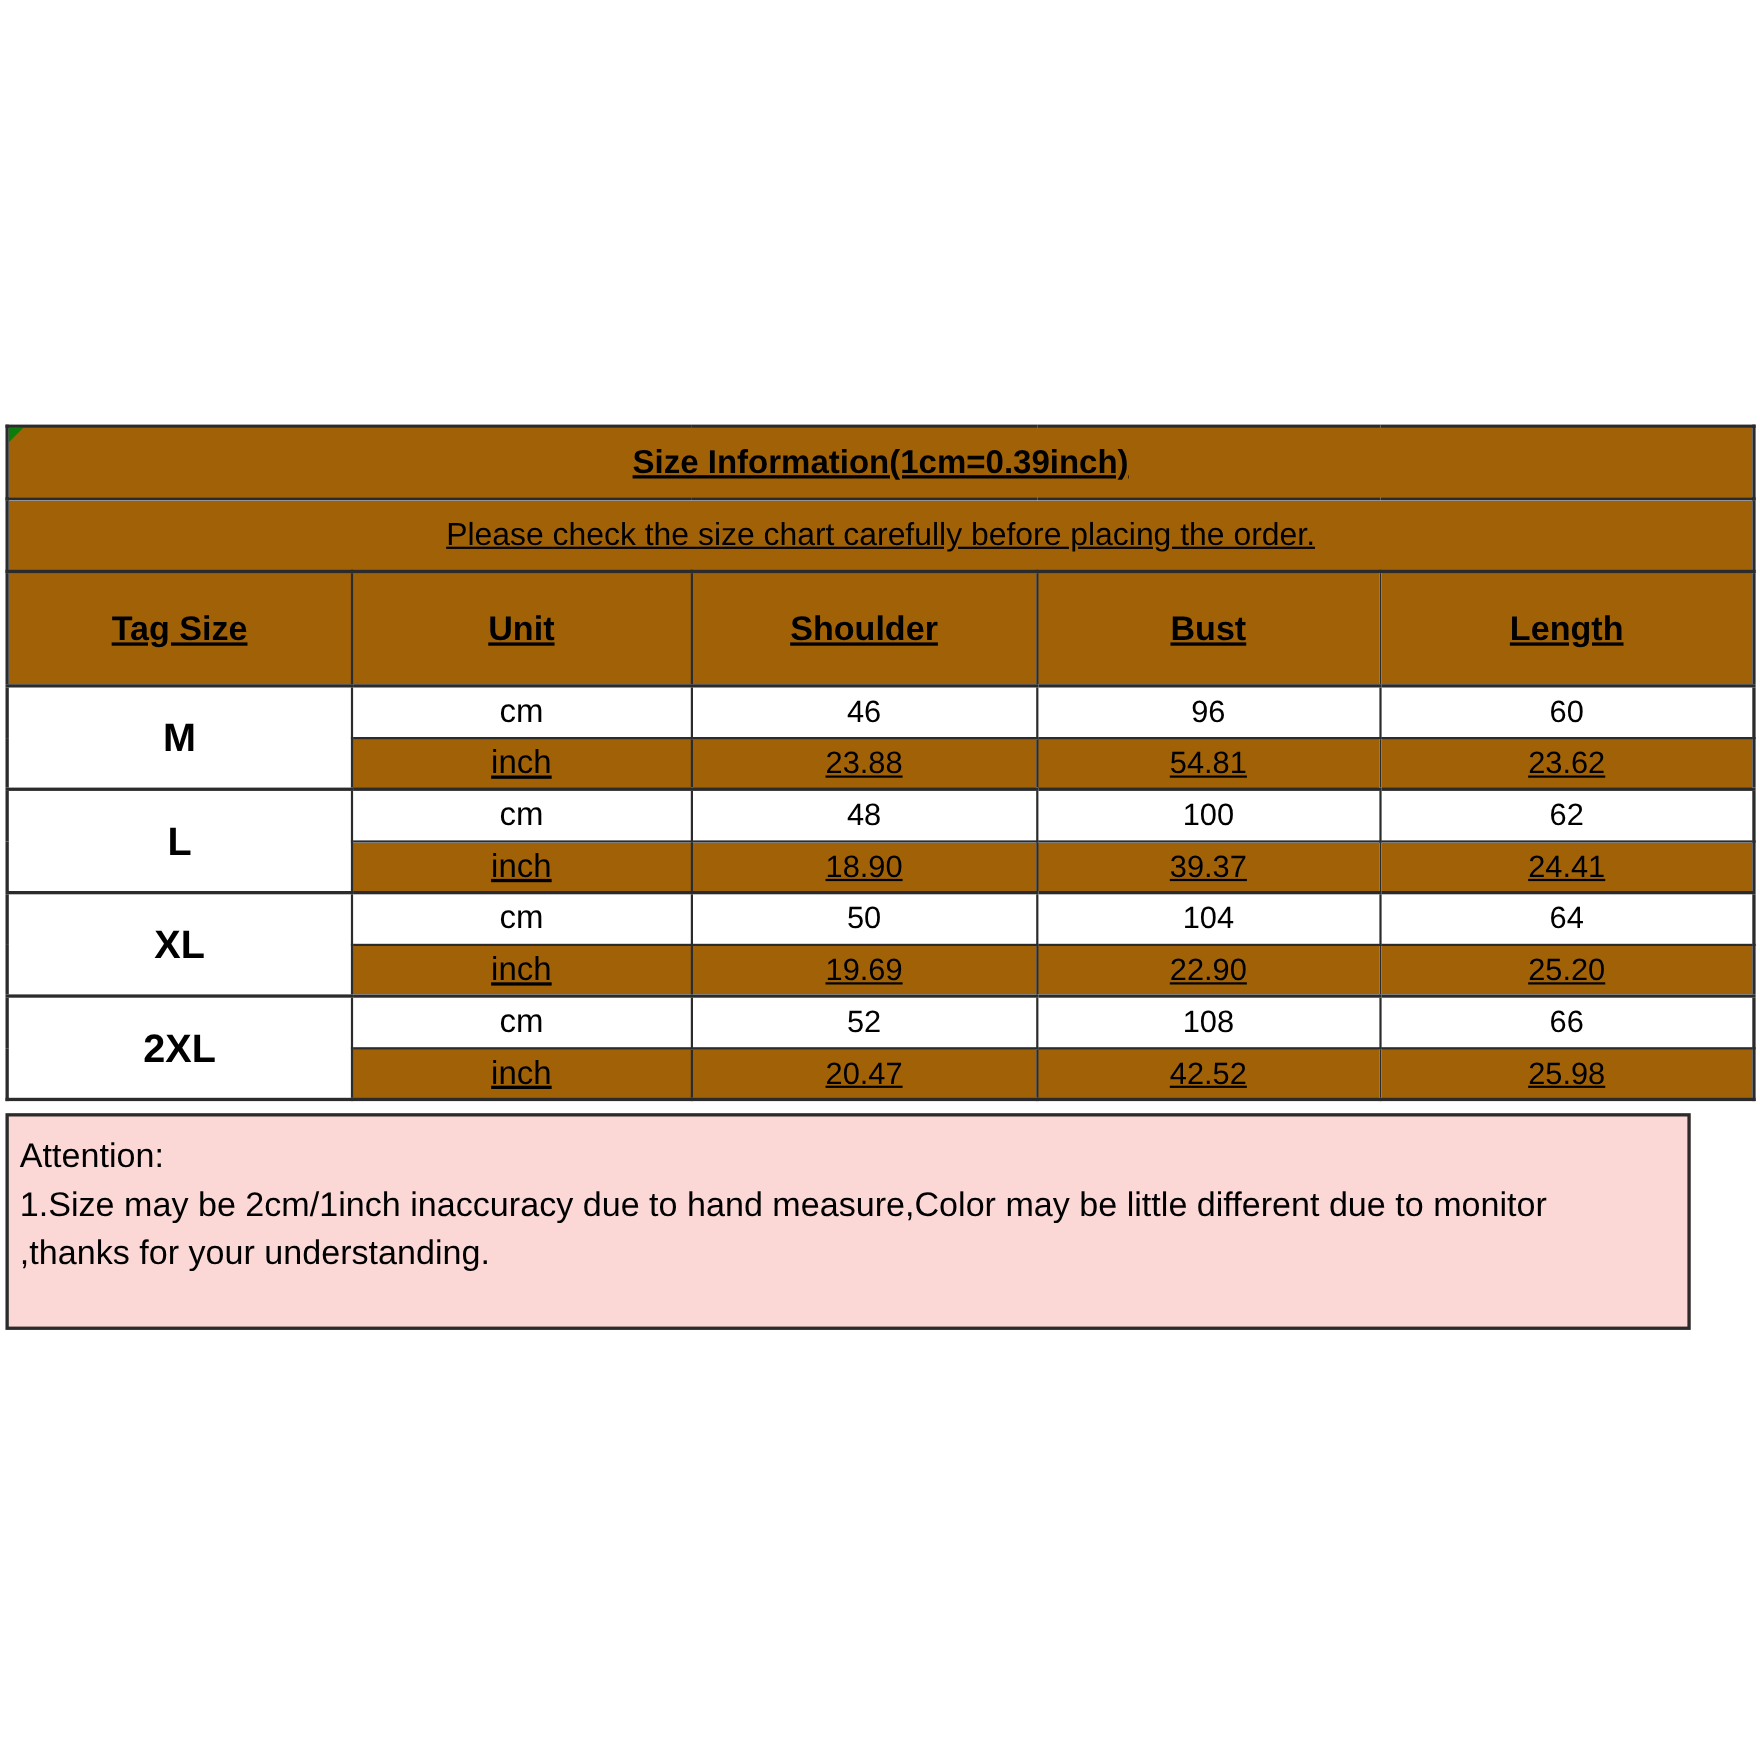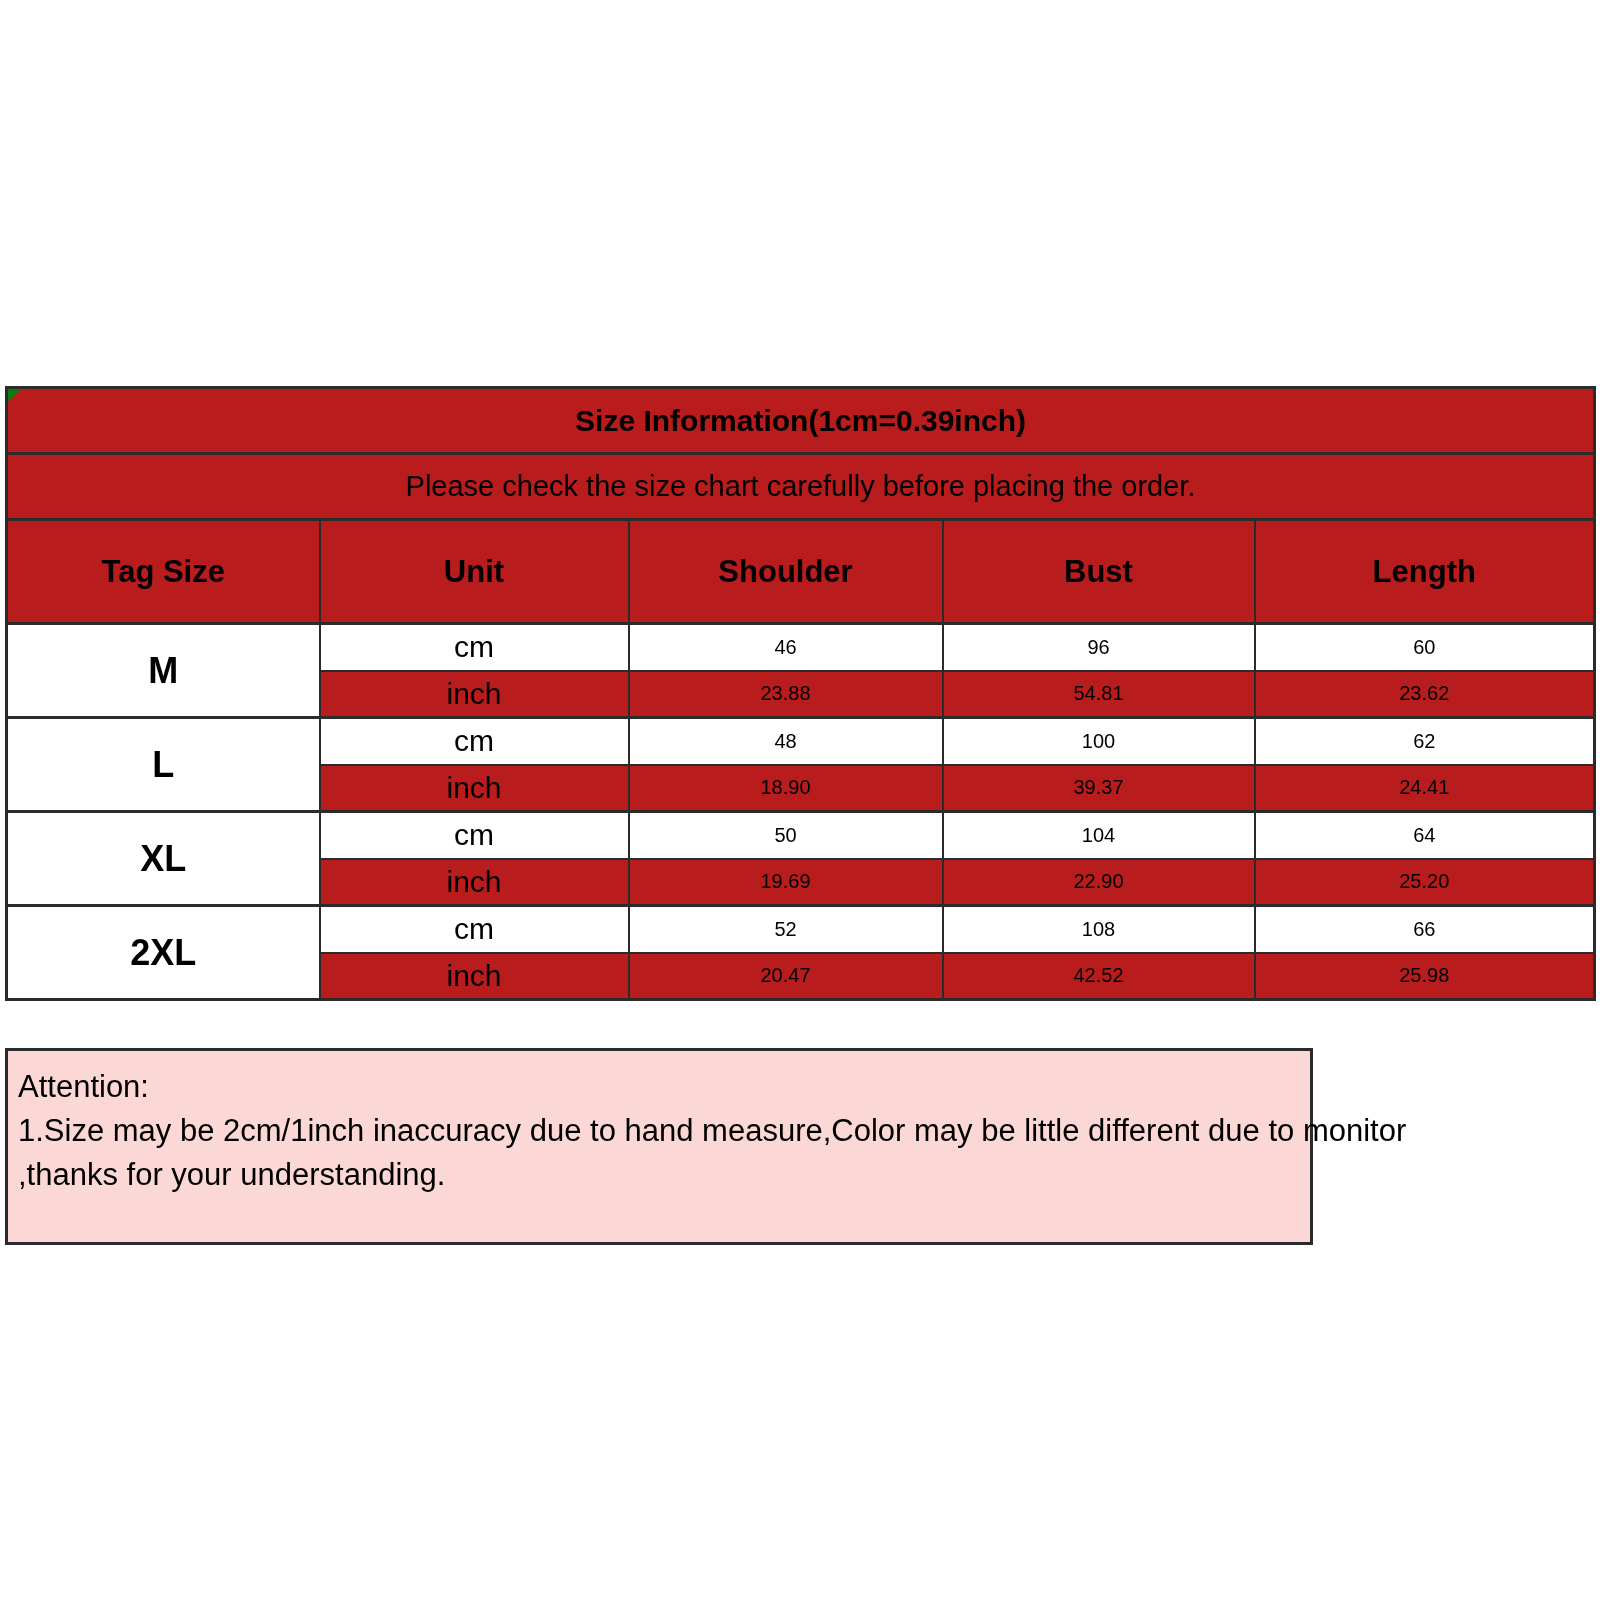--- a/index.html
+++ b/index.html
@@ -29,50 +29,50 @@
     border: 2px solid #2b2b2b;
     text-align: center;
     vertical-align: middle;
     padding: 0;
     overflow: hidden;
   }
   table.size-table { border: 3px solid #2b2b2b; }
   tr.group-start td { border-top: 3px solid #2b2b2b; }
   tr.title-row td, tr.subtitle-row td { border: 3px solid #2b2b2b; }
 
-  .pink  { background: #b91c1c; }
+  .pink  { background: #a16207; text-decoration: underline; }
   .white { background: #ffffff; }
 
   tr.title-row    { height: 66px; }
   tr.subtitle-row { height: 66px; }
   tr.header-row   { height: 104px; }
   tr.data-row     { height: 47px; }
 
   .title-text    { font-size: 30px; font-weight: bold; }
   .subtitle-text { font-size: 29px; font-weight: normal; }
   th.col-header  { font-size: 31px; font-weight: bold; }
   td.tag-cell    { font-size: 36px; font-weight: bold; }
   td.unit-cell   { font-size: 30px; }
-  td.value-cell  { font-size: 20px; }
+  td.value-cell  { font-size: 28px; }
 
   
   .corner-marker {
     position: absolute;
     left: 8px; top: 389px;
     width: 0; height: 0;
     border-top: 13px solid #0c7d0c;
     border-right: 13px solid transparent;
     z-index: 5;
   }
 
   
   .attention-box {
     position: absolute;
-    left: 5px; top: 1048px;
-    width: 1308px; height: 197px;
+    left: 5px; top: 1012px;
+    width: 1532px; height: 197px;
     background: #fbd8d6;
     border: 3px solid #2b2b2b;
     padding: 14px 10px 0 10px;
     font-size: 31px;
     line-height: 44px;
     text-align: left;
   }
   .attention-box .att-line { white-space: nowrap; }
 </style>
 </head>

